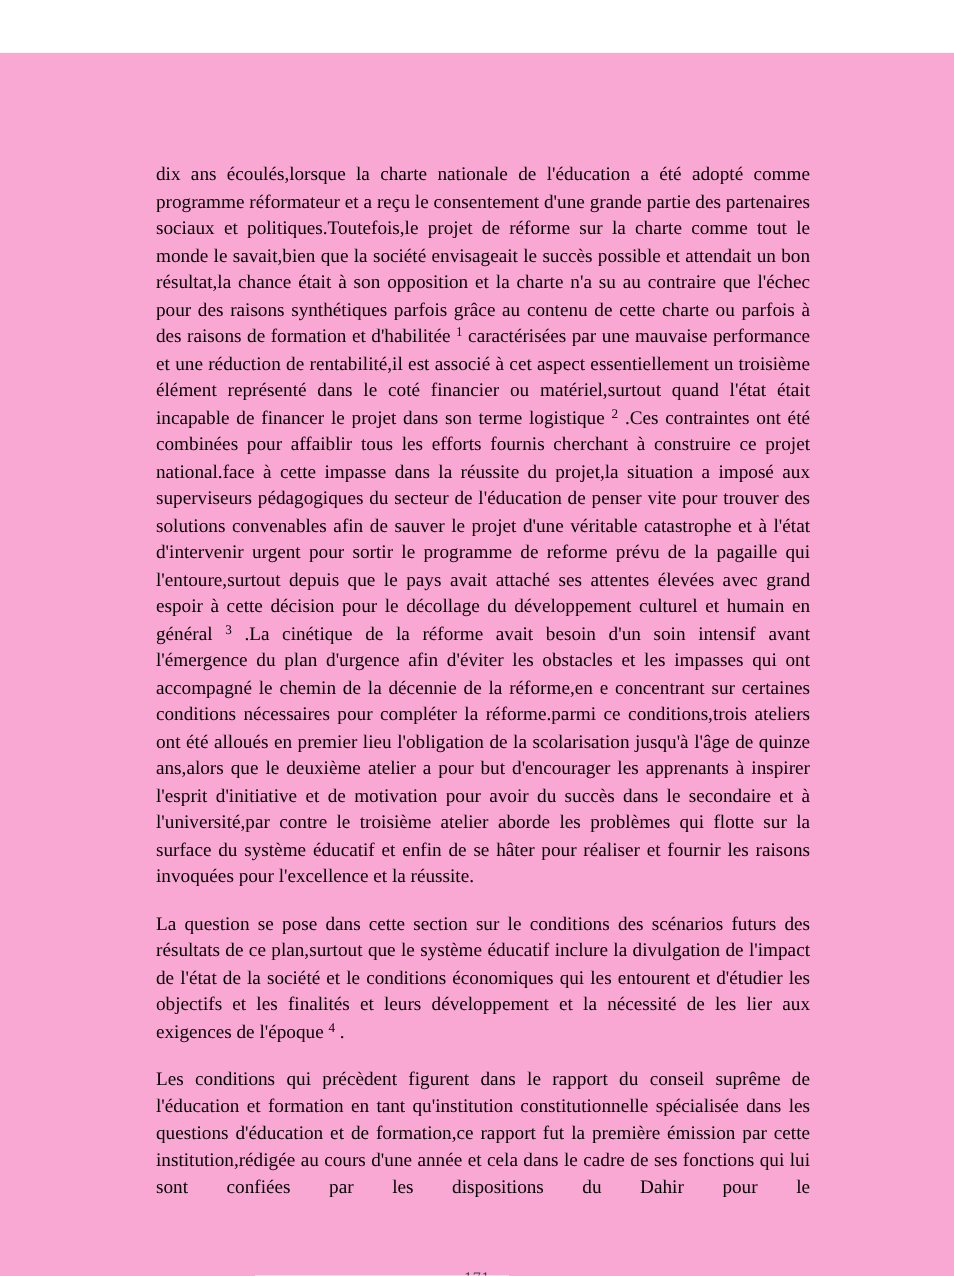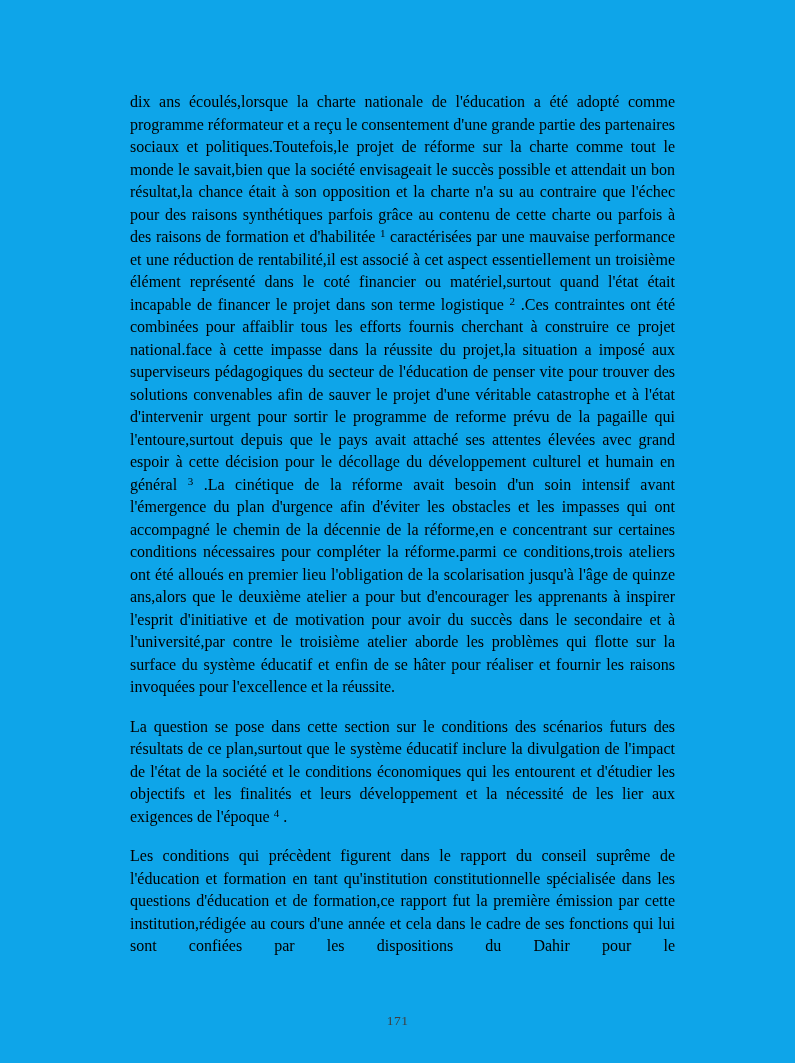--- a/index.html
+++ b/index.html
@@ -10,21 +10,22 @@
   body {
     width: 795px;
     height: 1063px;
     position: relative;
     font-family: "Liberation Serif", serif;
     overflow: hidden;
   }
   .page {
     position: absolute;
     inset: 0;
-    background: #0ea5e9;
+    background: #f9a8d4;
+    margin-top: 44px;
   }
   .text-column {
     position: absolute;
     left: 130px;
     top: 91px;
     width: 545px;
     color: #000000;
   }
   .para {
     margin: 0 0 17px 0;

